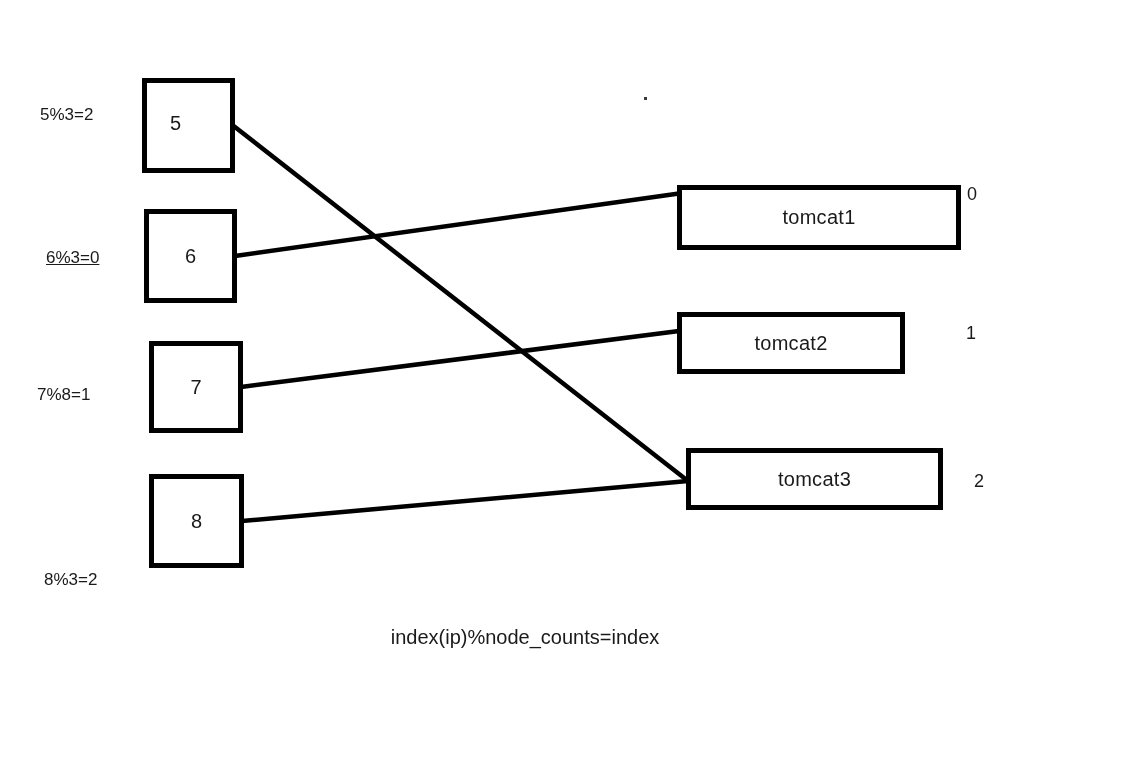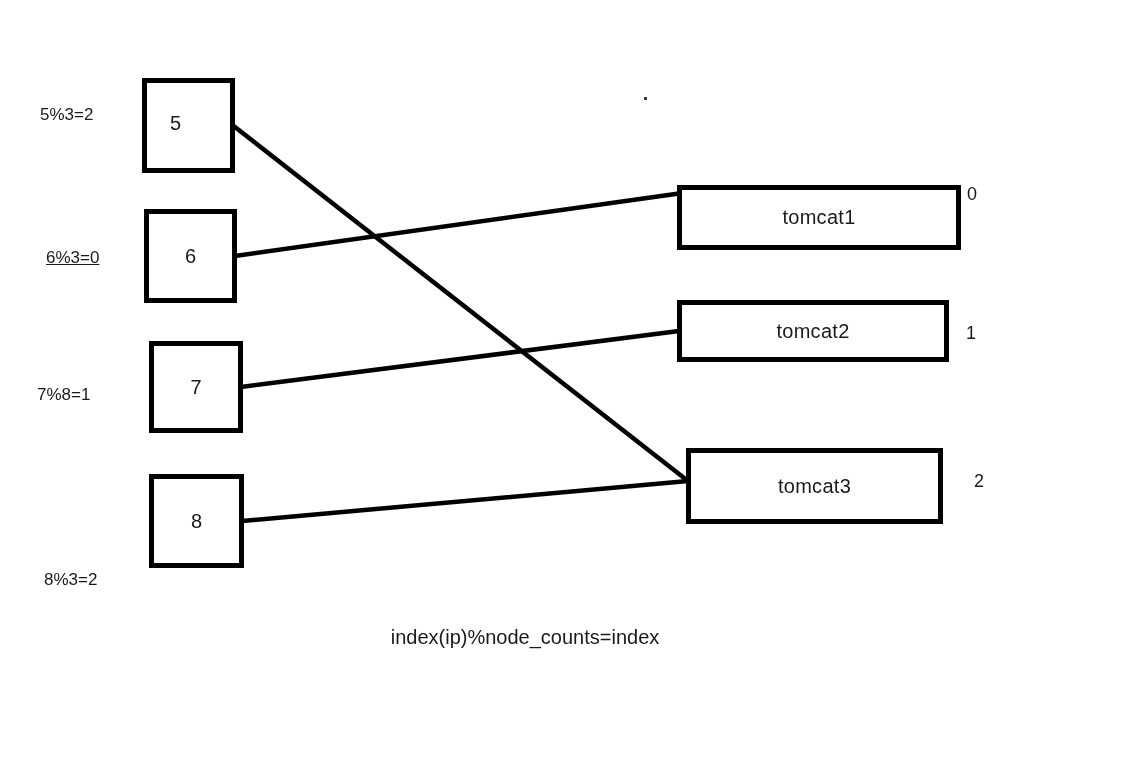--- a/index.html
+++ b/index.html
@@ -101,24 +101,24 @@
   <div class="cbox" style="left:149px; top:341px; width:94px; height:92px;">
     <span class="num">7</span>
   </div>
   <div class="cbox" style="left:149px; top:474px; width:95px; height:94px;">
     <span class="num">8</span>
   </div>
 
   <div class="sbox" style="left:677px; top:161px; width:284px; height:65px;margin-top:24px;">
     <span class="slabel">tomcat1</span>
   </div>
-  <div class="sbox" style="left:677px; top:300px; width:272px; height:62px;">
+  <div class="sbox" style="left:677px; top:312px; width:228px; height:62px;">
     <span class="slabel">tomcat2</span>
   </div>
-  <div class="sbox" style="left:686px; top:448px; width:257px; height:76px;">
+  <div class="sbox" style="left:686px; top:448px; width:257px; height:62px;">
     <span class="slabel">tomcat3</span>
   </div>
 
   <div class="idx" style="left:967px; top:184px;">0</div>
   <div class="idx" style="left:966px; top:323px;">1</div>
   <div class="idx" style="left:974px; top:471px;">2</div>
 
   <div class="caption">index(ip)%node_counts=index</div>
 
   <div class="stray-dot"></div>

